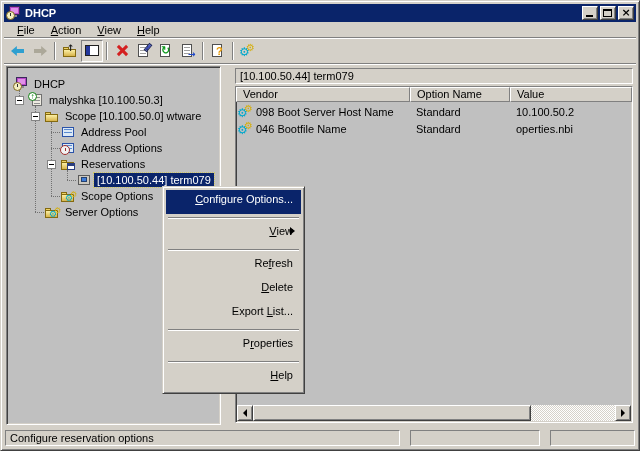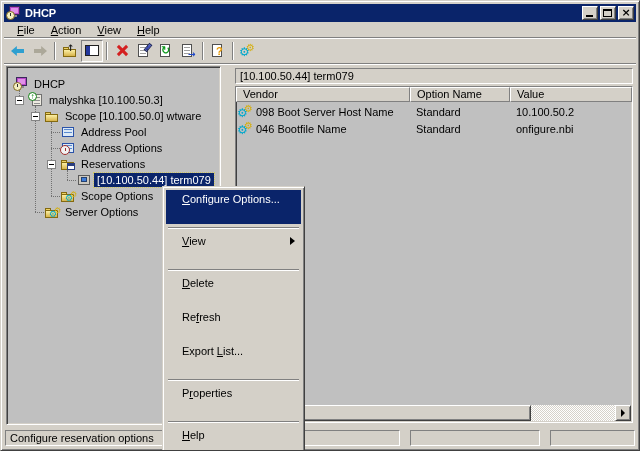--- a/index.html
+++ b/index.html
@@ -103,21 +103,21 @@
   .sthumb{width:278px;height:16px;flex:none;background:#D4D0C8;border:1px solid;border-color:#fff #404040 #404040 #fff;
     box-shadow:inset 1px 1px 0 #D4D0C8, inset -1px -1px 0 #808080;}
   
   .statusbar{height:20px;flex:none;display:flex;gap:10px;padding:3px 1px 1px 1px;align-items:stretch;}
   .spanel{border:1px solid;border-color:#808080 #fff #fff #808080;padding:1px 4px;line-height:12px;overflow:hidden;}
   .sp1{flex:1;}.sp2{width:130px;flex:none;}.sp3{width:85px;flex:none;}
   
   .ctxmenu{position:absolute;left:161px;top:185px;width:143px;background:#D4D0C8;z-index:50;
     border:1px solid;border-color:#D4D0C8 #404040 #404040 #D4D0C8;
     box-shadow:inset 1px 1px 0 #fff, inset -1px -1px 0 #808080;padding:3px;}
-  .citem{height:34px;line-height:18px;padding:0 14px 0 16px;position:relative;white-space:nowrap;cursor:default;}
+  .citem{height:24px;line-height:18px;padding:0 8px 0 16px;position:relative;white-space:nowrap;cursor:default;text-align:right;}
   .citem.hl{background:#0A246A;color:#fff;}
   .csep{height:2px;margin:3px 2px;border-top:1px solid #808080;border-bottom:1px solid #fff;}
   .subarrow{position:absolute;right:6px;top:5px;width:0;height:0;border:4px solid transparent;border-left:5px solid #000;border-right:0;}
 </style>
 </head>
 <body>
 
 <div class="window">
 
   <div class="titlebar">
@@ -343,21 +343,21 @@
             </div>
             <div class="lrow">
               <div class="lcell-name">
                 <span class="icon">
                   <span class="p-gy">⚙</span>
                   <span class="p-gc">⚙</span>
                 </span>
                 <span>046 Bootfile Name</span>
               </div>
               <div class="lcell">Standard</div>
-              <div class="lcell">onfigure.nbi</div>
+              <div class="lcell">operties.nbi</div>
             </div>
           </div>
         <div class="hscroll">
           <span class="sbtn">
               <span class="tri-l"></span>
             </span>
           <span class="sthumb"></span>
           <span style="flex:1"></span>
           <span class="sbtn">
               <span class="tri-r"></span>
@@ -371,22 +371,22 @@
     <div class="spanel sp1">Configure reservation options</div>
     <div class="spanel sp2"></div>
     <div class="spanel sp3"></div>
   </div>
 
   <div class="ctxmenu" id="ctxmenu">
       <div class="citem hl"><u>C</u>onfigure Options...</div>
       <div class="csep"></div>
       <div class="citem"><u>V</u>iew<span class="subarrow"></span></div>
       <div class="csep"></div>
+      <div class="citem">Re<u>f</u>resh</div>
       <div class="citem"><u>D</u>elete</div>
-      <div class="citem">Re<u>f</u>resh</div>
       <div class="citem">Export <u>L</u>ist...</div>
       <div class="csep"></div>
       <div class="citem">P<u>r</u>operties</div>
       <div class="csep"></div>
       <div class="citem"><u>H</u>elp</div>
     </div>
 
 </div>
 
 </body></html>

